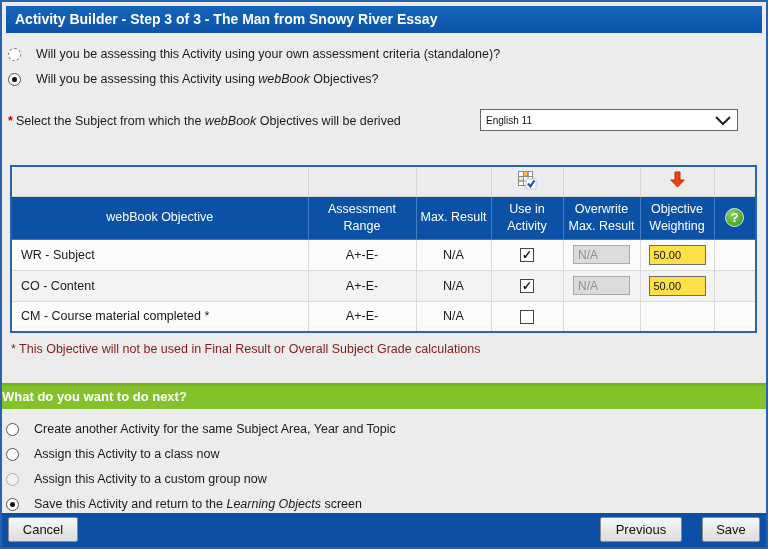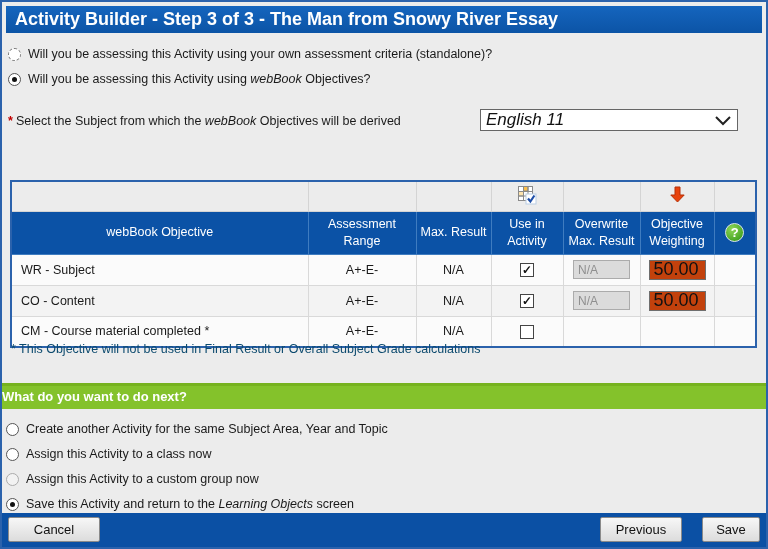--- a/index.html
+++ b/index.html
@@ -8,50 +8,50 @@
 
   .window {
     position:relative; width:768px; height:549px;
     border:2px solid #2B62AC; background:#ECECEC; overflow:hidden;
   }
 
   
   .title-bar {
     position:absolute; top:4px; left:4px; width:756px; height:27px;
     background:linear-gradient(#1565BE,#0C54A6);
-    color:#fff; font-weight:bold; font-size:18px; line-height:27px;
+    color:#fff; font-weight:bold; font-size:14px; line-height:27px;
     padding-left:9px;
   }
 
   
-  .opt-row { position:absolute; left:6px; display:flex; align-items:center; gap:7px; height:20px; font-size:12.5px; color:#1a1a1a; }
+  .opt-row { position:absolute; left:6px; display:flex; align-items:center; gap:15px; height:20px; font-size:12.5px; color:#1a1a1a; }
   .radio {
     width:13px; height:13px; border-radius:50%;
     background:#fff; border:1px solid #555; flex:0 0 auto;
     display:flex; align-items:center; justify-content:center;
   }
   .radio.focus { border:1px dashed #777; }
   .radio.selected::after { content:""; width:5px; height:5px; border-radius:50%; background:#111; }
   .radio.disabled { border-color:#ABABAB; background:#F2F2F2; }
   .opt-row i { font-style:italic; }
 
   
   .subject-row { position:absolute; top:107px; left:6px; height:24px; line-height:24px; font-size:12.5px; color:#1a1a1a; }
   .req { color:#C00000; font-weight:bold; margin-right:3px; }
   .subject-row i { font-style:italic; }
   .select-box {
     position:absolute; top:107px; left:478px; width:258px; height:22px;
-    background:#fff; border:1px solid #666; font-size:17px;
-    display:flex; align-items:center; padding-left:5px; color:#111; cursor:default;font-style:italic;
+    background:#fff; border:1px solid #666; font-size:10px;
+    display:flex; align-items:center; padding-left:5px; color:#111; cursor:default;
   }
   .select-box svg { position:absolute; right:6px; top:6px; }
 
   
   table.obj {
-    position:absolute; top:178px; left:8px;
+    position:absolute; top:163px; left:8px;
     border-collapse:collapse; table-layout:fixed;
     border:2px solid #2B62AC; background:#FBFBFB;
     font-size:12.5px; color:#1a1a1a;padding-left:32px;
   }
   table.obj td, table.obj th { border:1px solid #D9D9D9; overflow:hidden; }
   tr.icon-row td { background:#ECECEC; height:30px; text-align:center; vertical-align:middle; border-color:#D4D4D4; }
   tr.head-row th {
     background:#0B52A6; color:#fff; font-weight:normal; height:43px;
     text-align:center; vertical-align:middle; border:1px solid #3F7CC0; line-height:1.35;
   }
@@ -64,31 +64,31 @@
   .cb {
     display:inline-block; width:14px; height:14px; background:#fff;
     border:1px solid #444; font-size:12px; line-height:13px; font-weight:bold;
     color:#111; text-align:center; vertical-align:middle; cursor:default;
   }
   .na-input {
     width:57px; height:19px; background:#DBDBDB; border:1px solid #ABABAB;
     color:#8F8F8F; font-size:12px; padding-left:4px; font-family:"Liberation Sans",sans-serif;
   }
   .wt-input {
-    width:57px; height:20px; background:#c2410c; border:1px solid #6E6E6E;
-    color:#111; font-size:18px; padding-left:4px; font-family:"Liberation Sans",sans-serif;
+    width:57px; height:20px; background:#fde047; border:1px solid #6E6E6E;
+    color:#111; font-size:11px; padding-left:4px; font-family:"Liberation Sans",sans-serif;
   }
   .help-icon {
     display:inline-block; width:19px; height:19px; border-radius:50%;
     background:radial-gradient(circle at 35% 30%, #8ED657, #2E9412);
     border:1px solid #D7E2EE; color:#fff; font-weight:bold; font-size:13px;
     line-height:18px; text-align:center; cursor:default;
   }
 
-  .footnote { position:absolute; top:340px; left:9px; font-size:12.5px; color:#0c4a6e; }
+  .footnote { position:absolute; top:340px; left:9px; font-size:12.5px; color:#7f1d1d; }
 
   .green-bar {
     position:absolute; top:381px; left:0; width:100%; height:26px;
     background:#84C22B; border-top:3px solid #76B21E;
     color:#fff; font-weight:bold; font-size:13px; line-height:22px; padding-left:0;
   }
 
   
   .footer {
     position:absolute; left:0; bottom:0; width:100%; height:34px;
@@ -234,18 +234,18 @@
   <div class="opt-row" style="top:467px; left:4px;">
     <span class="radio disabled"></span>
     <span><span>Assign this Activity to a custom group now</span><i></i><span></span></span>
   </div>
   <div class="opt-row" style="top:492px; left:4px;">
     <span class="radio selected"></span>
     <span><span>Save this Activity and return to the </span><i>Learning Objects</i><span> screen</span></span>
   </div>
 
   <div class="footer">
-    <button class="btn" style="left:6px; width:92px;">Cancel</button>
+    <button class="btn" style="left:6px; width:70px;">Cancel</button>
     <button class="btn" style="right:84px; width:82px;">Previous</button>
     <button class="btn" style="right:6px; width:58px;">Save</button>
   </div>
 
 </div>
 
 </body></html>

